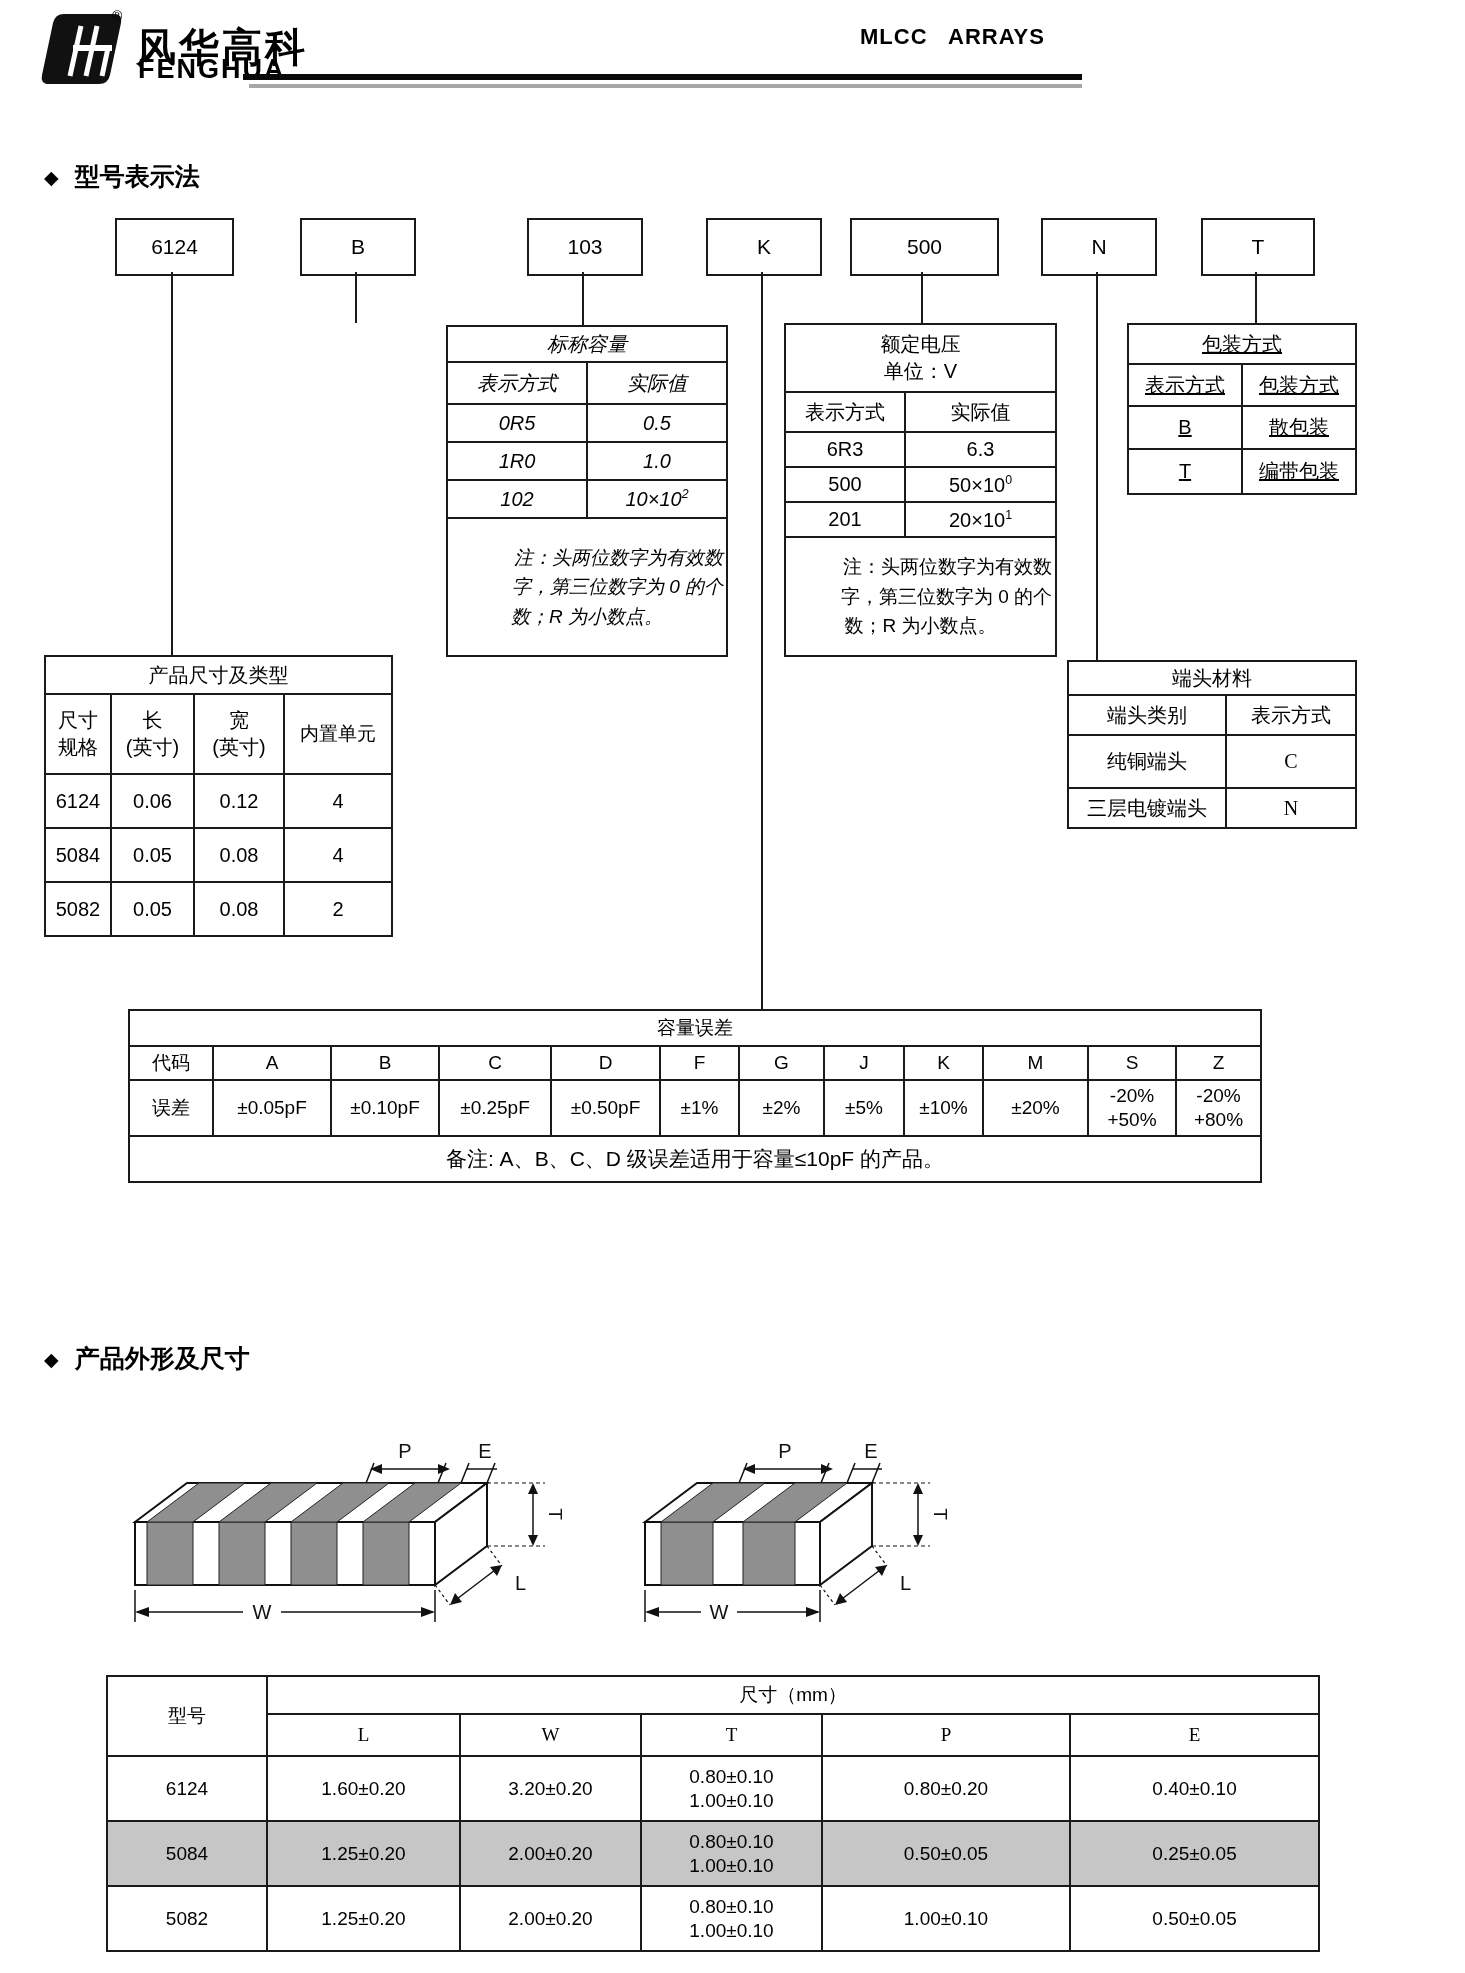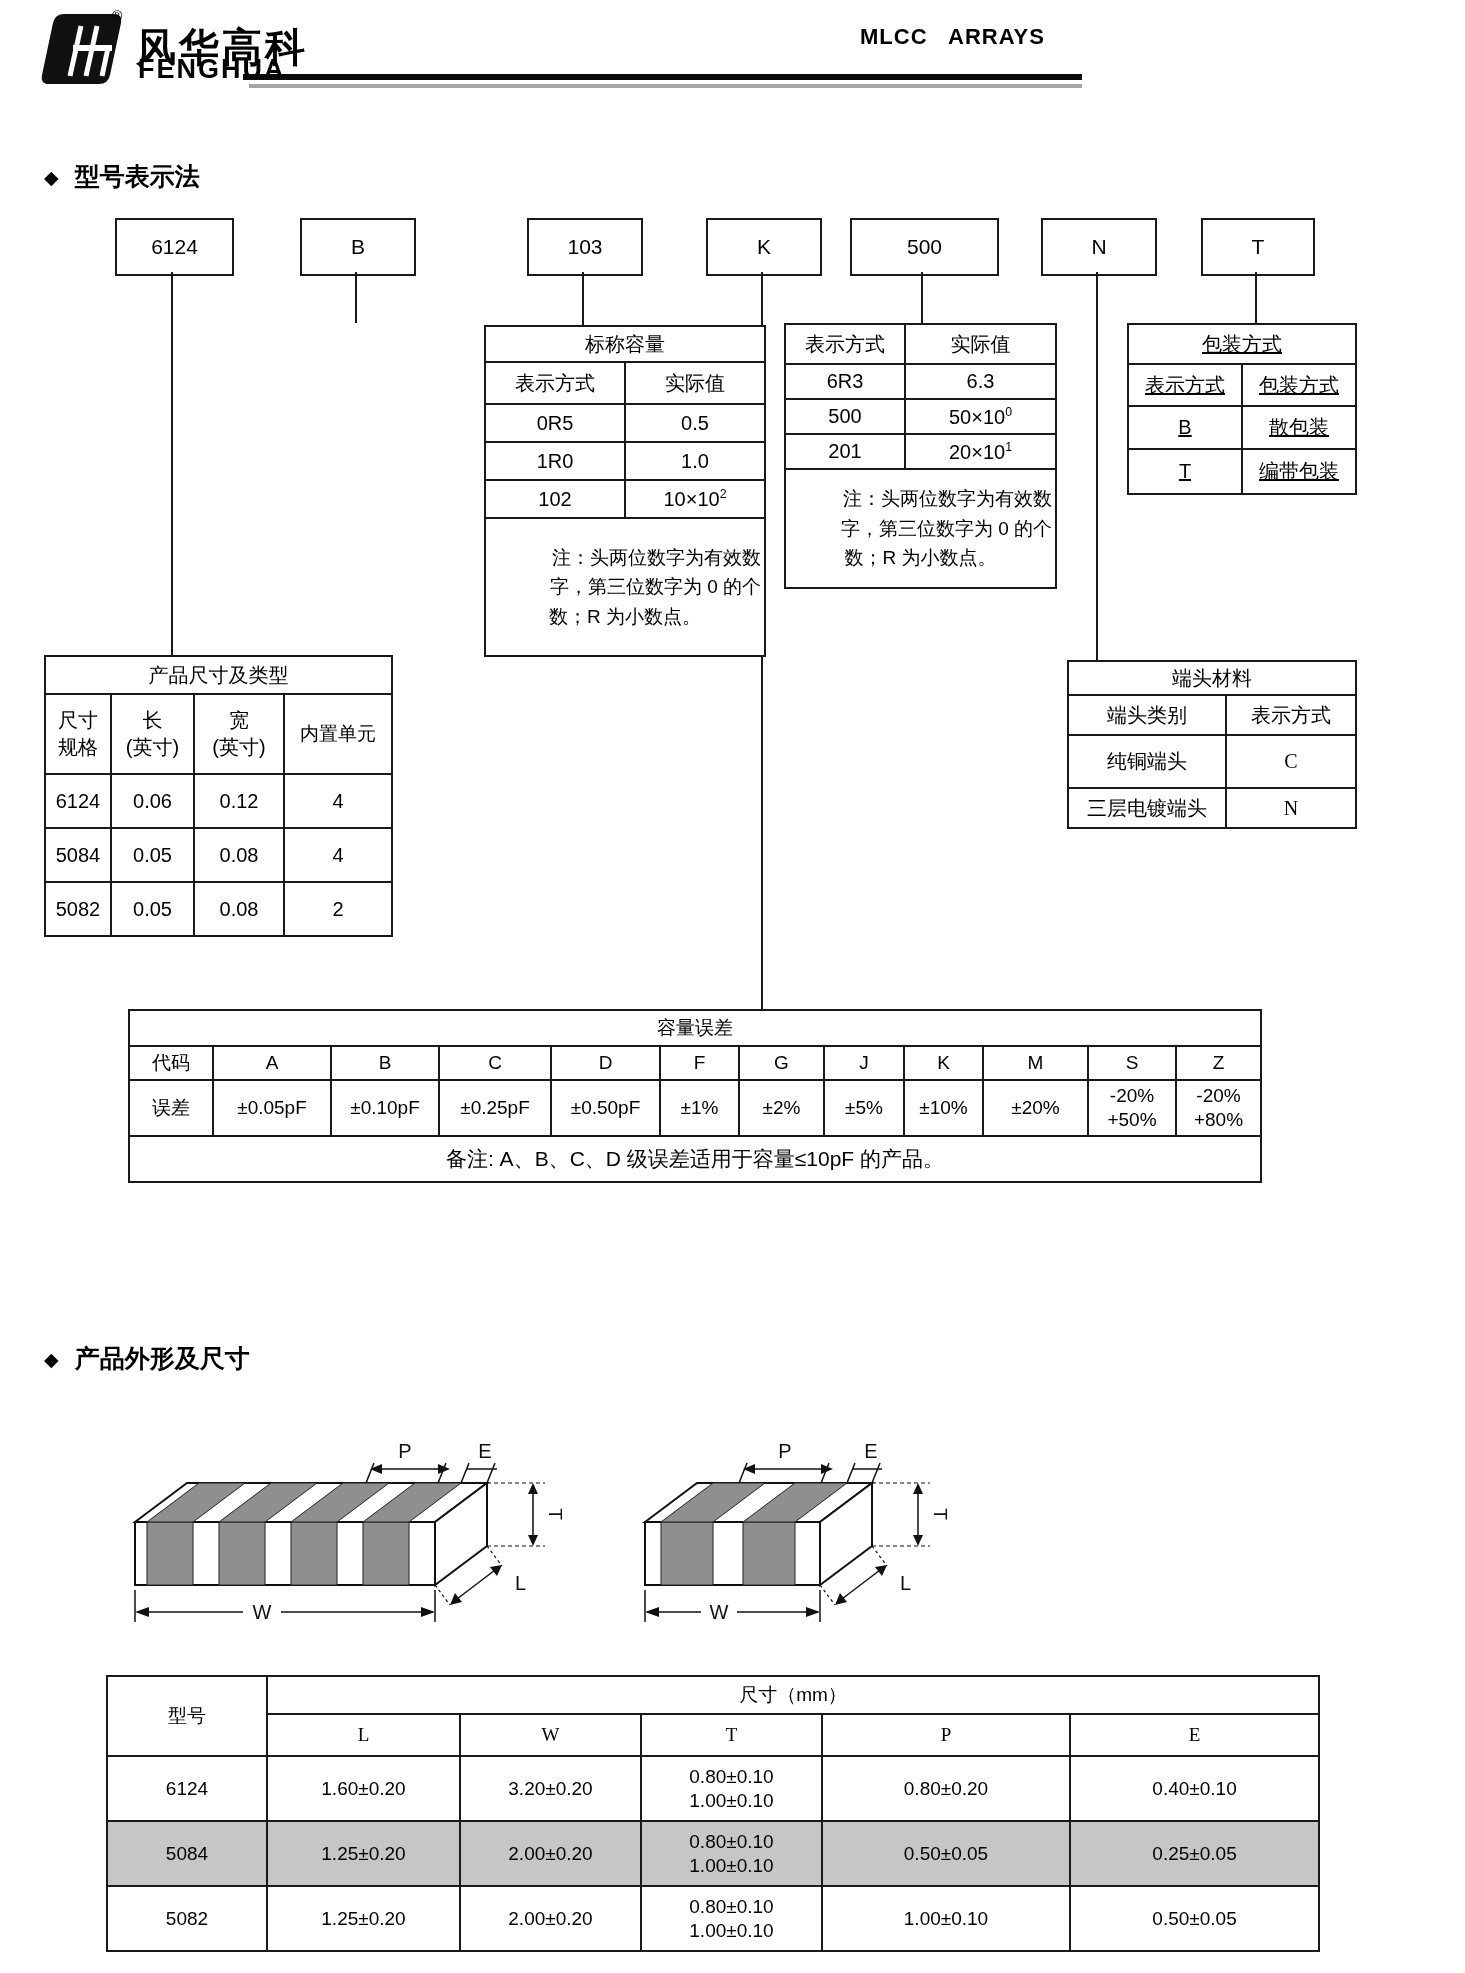--- a/index.html
+++ b/index.html
@@ -74,21 +74,21 @@
 
   <div class="vline" style="left:171px;top:272px;height:383px;"></div>
   <div class="vline" style="left:355px;top:272px;height:51px;"></div>
   <div class="vline" style="left:582px;top:272px;height:53px;"></div>
   <div class="vline" style="left:761px;top:272px;height:737px;"></div>
   <div class="vline" style="left:921px;top:272px;height:51px;"></div>
   <div class="vline" style="left:1096px;top:272px;height:388px;"></div>
   <div class="vline" style="left:1255px;top:272px;height:51px;"></div>
 
 
-  <table class="t" style="left:484px;top:325px;width:280px;">
+  <table class="t" style="left:446px;top:325px;width:280px;font-style:italic;">
     <colgroup>
         <col style="width:140px">
         <col style="width:140px">
       </colgroup>
     <tbody>
         <tr style="height:36px">
           <td colspan="2">标称容量</td>
         </tr>
     <tr style="height:42px">
       <td>表示方式</td>
@@ -115,20 +115,26 @@
     </tr>
   </tbody>
     </table>
 
   <table class="t" style="left:784px;top:323px;width:271px;">
     <colgroup>
         <col style="width:120px">
         <col style="width:151px">
       </colgroup>
     <tbody>
+        <tr style="height:68px">
+      <td colspan="2">
+        <div>额定电压</div>
+        <div>单位：V</div>
+      </td>
+    </tr>
     <tr style="height:40px">
       <td>表示方式</td>
       <td>实际值</td>
     </tr>
     <tr style="height:35px">
       <td>6R3</td>
       <td>6.3</td>
     </tr>
     <tr style="height:35px">
       <td>500</td>

